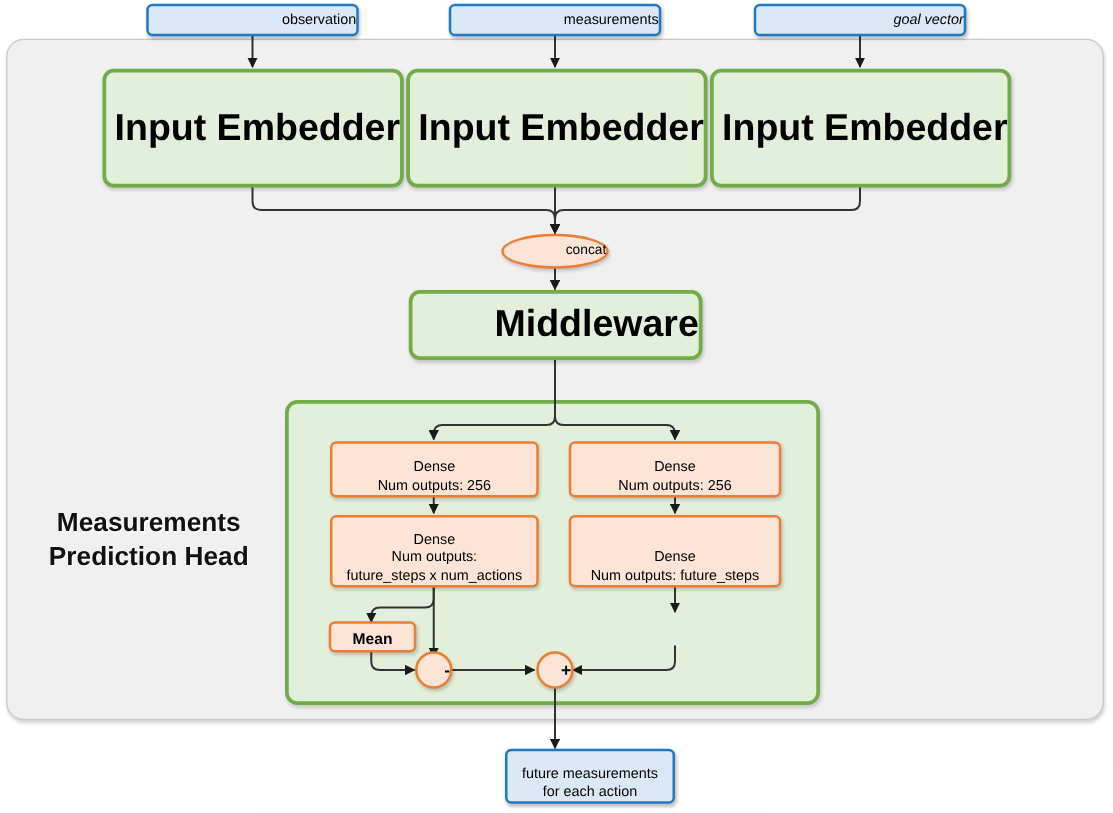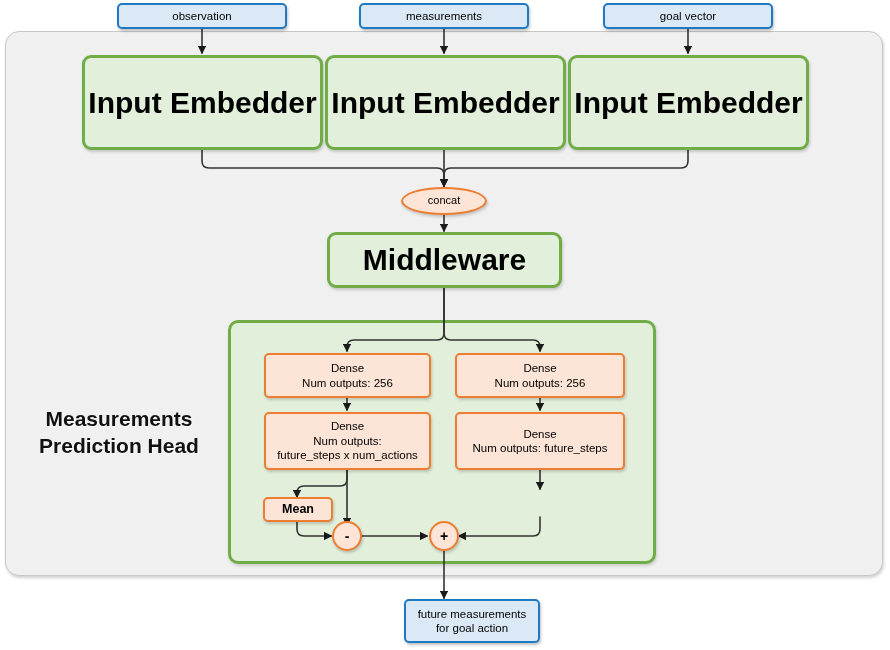--- a/index.html
+++ b/index.html
@@ -24,21 +24,21 @@
     top: 0;
     width: 890px;
     height: 650px;
     pointer-events: none;
   }
   .node {
     position: absolute;
     box-sizing: border-box;
     display: flex;
     align-items: center;
-    justify-content: center;
+    justify-content: flex-end;
     text-align: center;
     line-height: 1.25;
   }
 
   
   .outer-panel {
     position: absolute;
     left: 5px;
     top: 31px;
     width: 878px;
@@ -195,21 +195,21 @@
     <div>Measurements</div>
     <div>Prediction Head</div>
   </div>
 
   <div class="node io-box" style="left:117px; top:3px; width:170px; height:26px;">
     <span>observation</span>
   </div>
   <div class="node io-box" style="left:359px; top:3px; width:170px; height:26px;">
     <span>measurements</span>
   </div>
-  <div class="node io-box" style="left:603px; top:3px; width:170px; height:26px;">
+  <div class="node io-box" style="left:603px; top:3px; width:170px; height:26px;font-style:italic;">
     <span>goal vector</span>
   </div>
 
   <div class="node green-box" style="left:82px; top:55px; width:241px; height:95px;">
     <span>Input Embedder</span>
   </div>
   <div class="node green-box" style="left:325px; top:55px; width:241px; height:95px;">
     <span>Input Embedder</span>
   </div>
   <div class="node green-box" style="left:568px; top:55px; width:241px; height:95px;">
@@ -252,16 +252,16 @@
 
   <div class="node op-node" style="left:332px; top:521px; width:30px; height:30px;">
     <span>-</span>
   </div>
   <div class="node op-node" style="left:429px; top:521px; width:30px; height:30px;">
     <span>+</span>
   </div>
 
   <div class="node io-box" style="left:376px; top:599px; width:136px; height:44px; flex-direction:column;margin-left:28px;">
     <span>future measurements</span>
-    <span>for goal action</span>
+    <span>for each action</span>
   </div>
 
 </div>
 
 </body></html>

